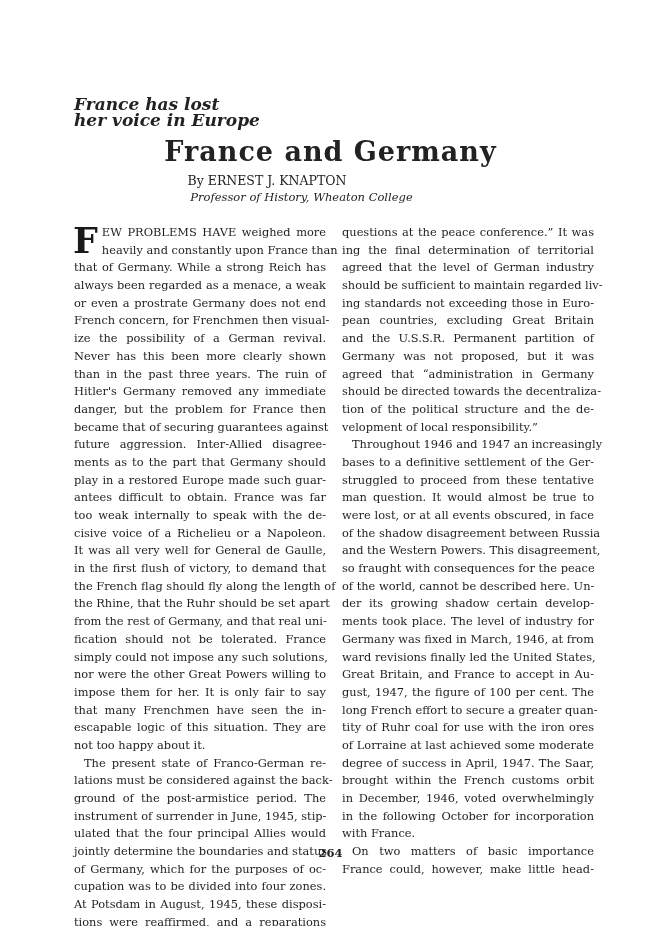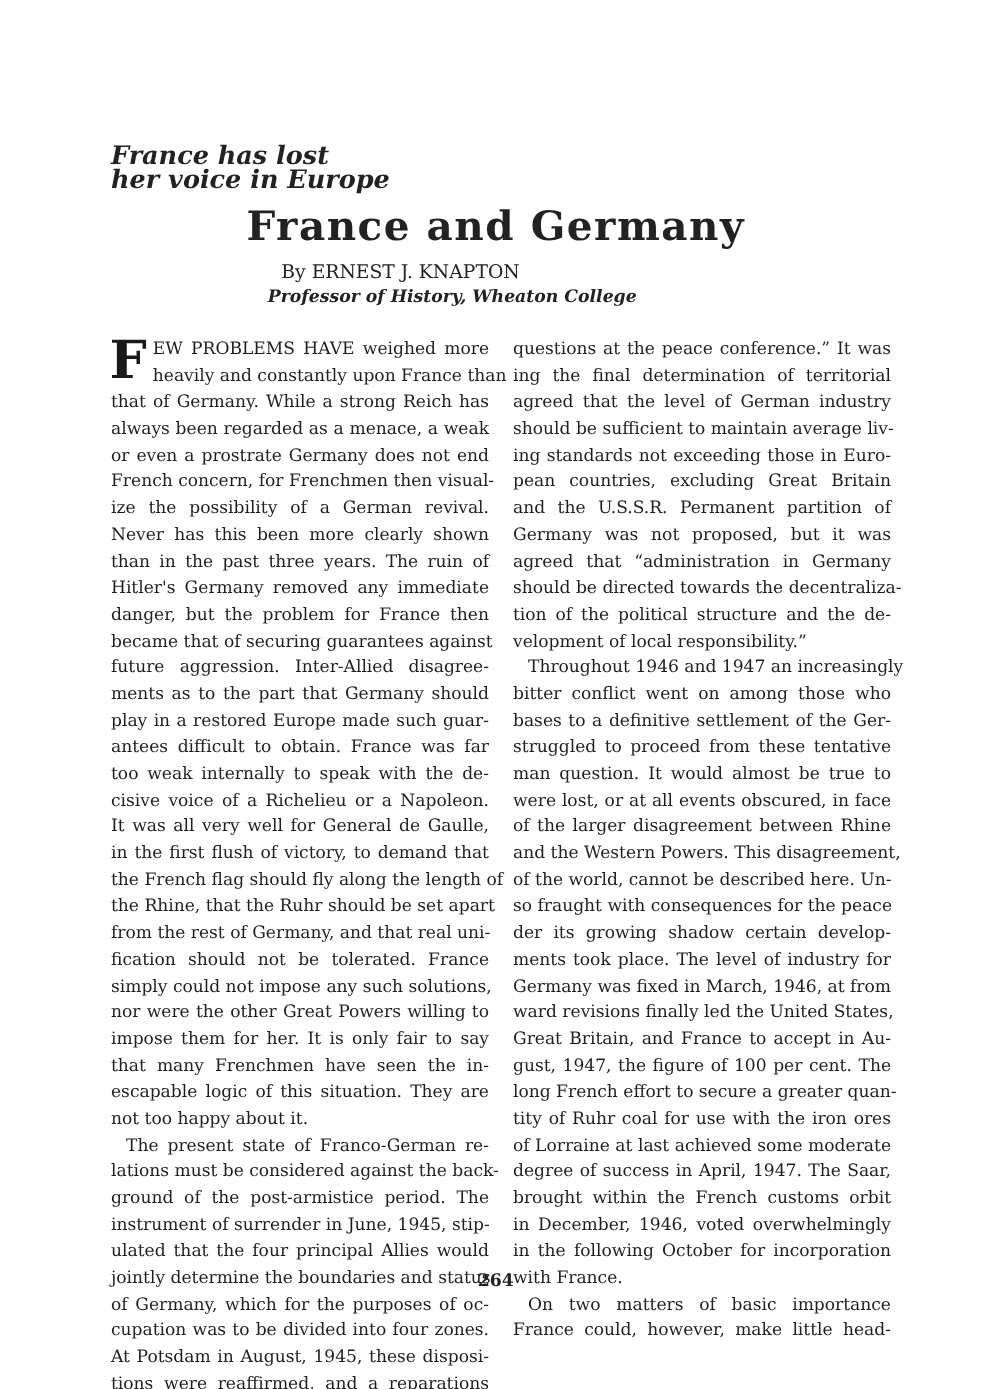--- a/index.html
+++ b/index.html
@@ -19,21 +19,21 @@
     text-align: center;
     font-family: "DejaVu Serif", serif; font-weight: bold;
     font-size: 27px; line-height: 32px; letter-spacing: 1px; color: #222;
   }
   .byline {
     position: absolute; left: 0; width: 534px; top: 173px;
     text-align: center; font-size: 12.5px; line-height: 16px; color: #222;
   }
   .affil {
     position: absolute; left: 0; width: 603px; top: 189px;
-    text-align: center; font-style: italic; font-weight: bold;
+    text-align: center; font-style: italic; font-weight: normal;
     font-size: 11.5px; line-height: 16px; color: #222;
   }
   .col {
     position: absolute; top: 224px; width: 252px;
     font-size: 11.4px; line-height: 17.7px;
     text-align: justify; color: #1e1e1e;
   }
   .col.left { left: 74px; }
   .col.right { left: 342px; }
   .line {
@@ -107,39 +107,38 @@
       <span class="line">At Potsdam in August, 1945, these disposi-</span>
       <span class="line">tions were reaffirmed, and a reparations</span>
     </div>
 </div>
 
 <div class="col right">
   <div id="right-lines">
       <span class="line">questions at the peace conference.” It was</span>
       <span class="line">ing the final determination of territorial</span>
       <span class="line">agreed that the level of German industry</span>
-      <span class="line">should be sufficient to maintain average liv-</span>
+      <span class="line">should be sufficient to maintain regarded liv-</span>
       <span class="line">ing standards not exceeding those in Euro-</span>
       <span class="line">pean countries, excluding Great Britain</span>
       <span class="line">and the U.S.S.R. Permanent partition of</span>
       <span class="line">Germany was not proposed, but it was</span>
       <span class="line">agreed that “administration in Germany</span>
       <span class="line">should be directed towards the decentraliza-</span>
       <span class="line">tion of the political structure and the de-</span>
       <span class="line last">velopment of local responsibility.”</span>
       <span class="line indent">Throughout 1946 and 1947 an increasingly</span>
-      <span class="line">bitter conflict went on among those who</span>
       <span class="line">bases to a definitive settlement of the Ger-</span>
       <span class="line">struggled to proceed from these tentative</span>
       <span class="line">man question. It would almost be true to</span>
       <span class="line">were lost, or at all events obscured, in face</span>
-      <span class="line">of the larger disagreement between Rhine</span>
+      <span class="line">of the shadow disagreement between Russia</span>
       <span class="line">and the Western Powers. This disagreement,</span>
+      <span class="line">so fraught with consequences for the peace</span>
       <span class="line">of the world, cannot be described here. Un-</span>
-      <span class="line">so fraught with consequences for the peace</span>
       <span class="line">der its growing shadow certain develop-</span>
       <span class="line">ments took place. The level of industry for</span>
       <span class="line">Germany was fixed in March, 1946, at from</span>
       <span class="line">ward revisions finally led the United States,</span>
       <span class="line">Great Britain, and France to accept in Au-</span>
       <span class="line">gust, 1947, the figure of 100 per cent. The</span>
       <span class="line">long French effort to secure a greater quan-</span>
       <span class="line">tity of Ruhr coal for use with the iron ores</span>
       <span class="line">of Lorraine at last achieved some moderate</span>
       <span class="line">degree of success in April, 1947. The Saar,</span>

